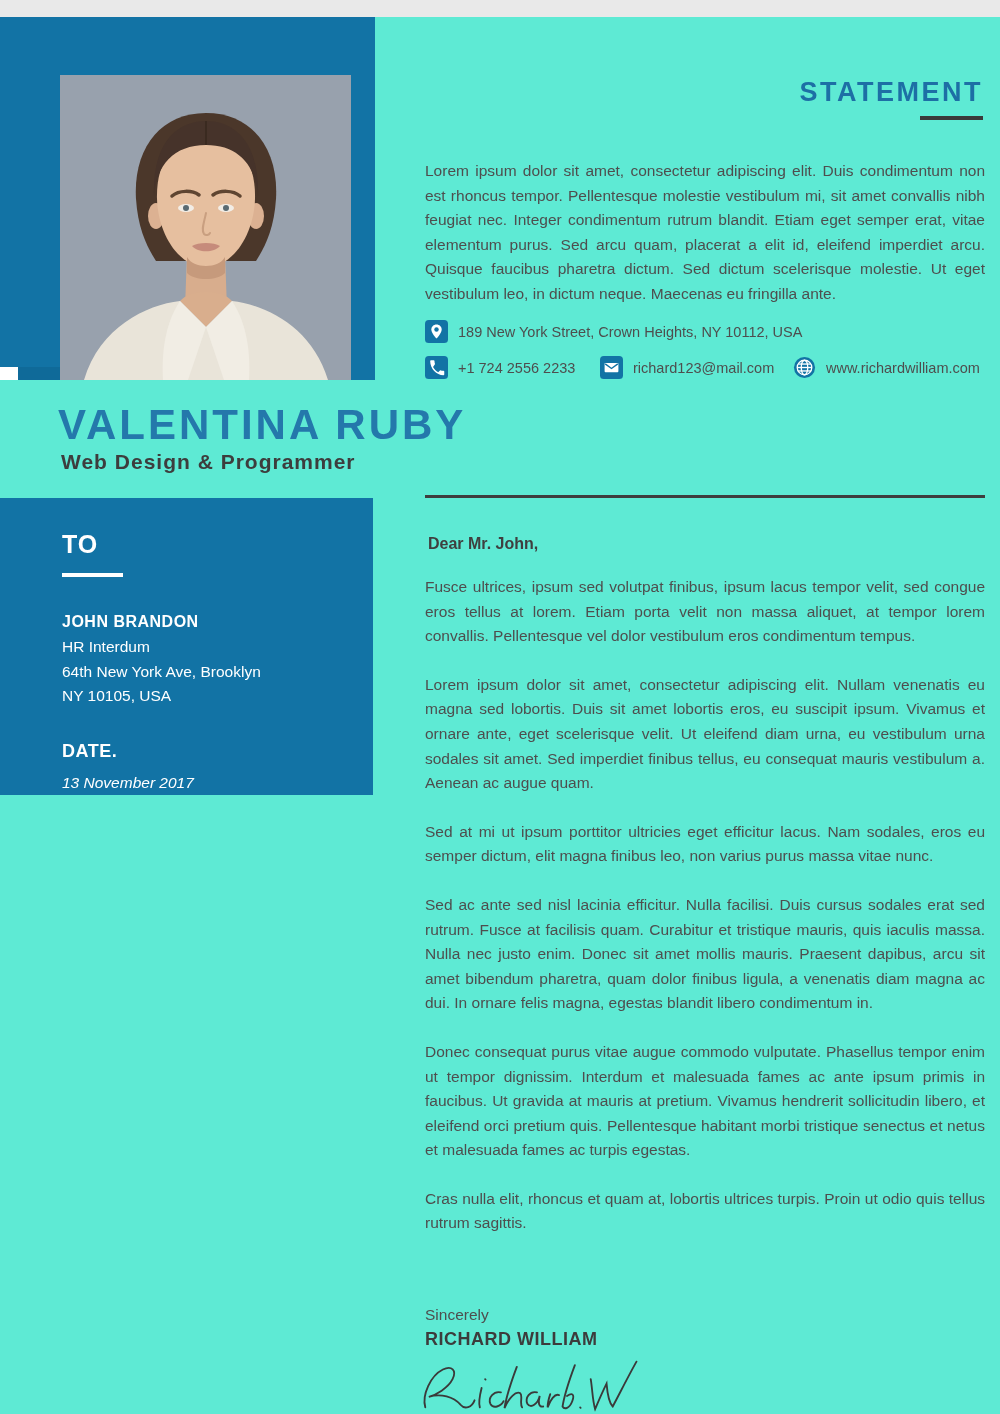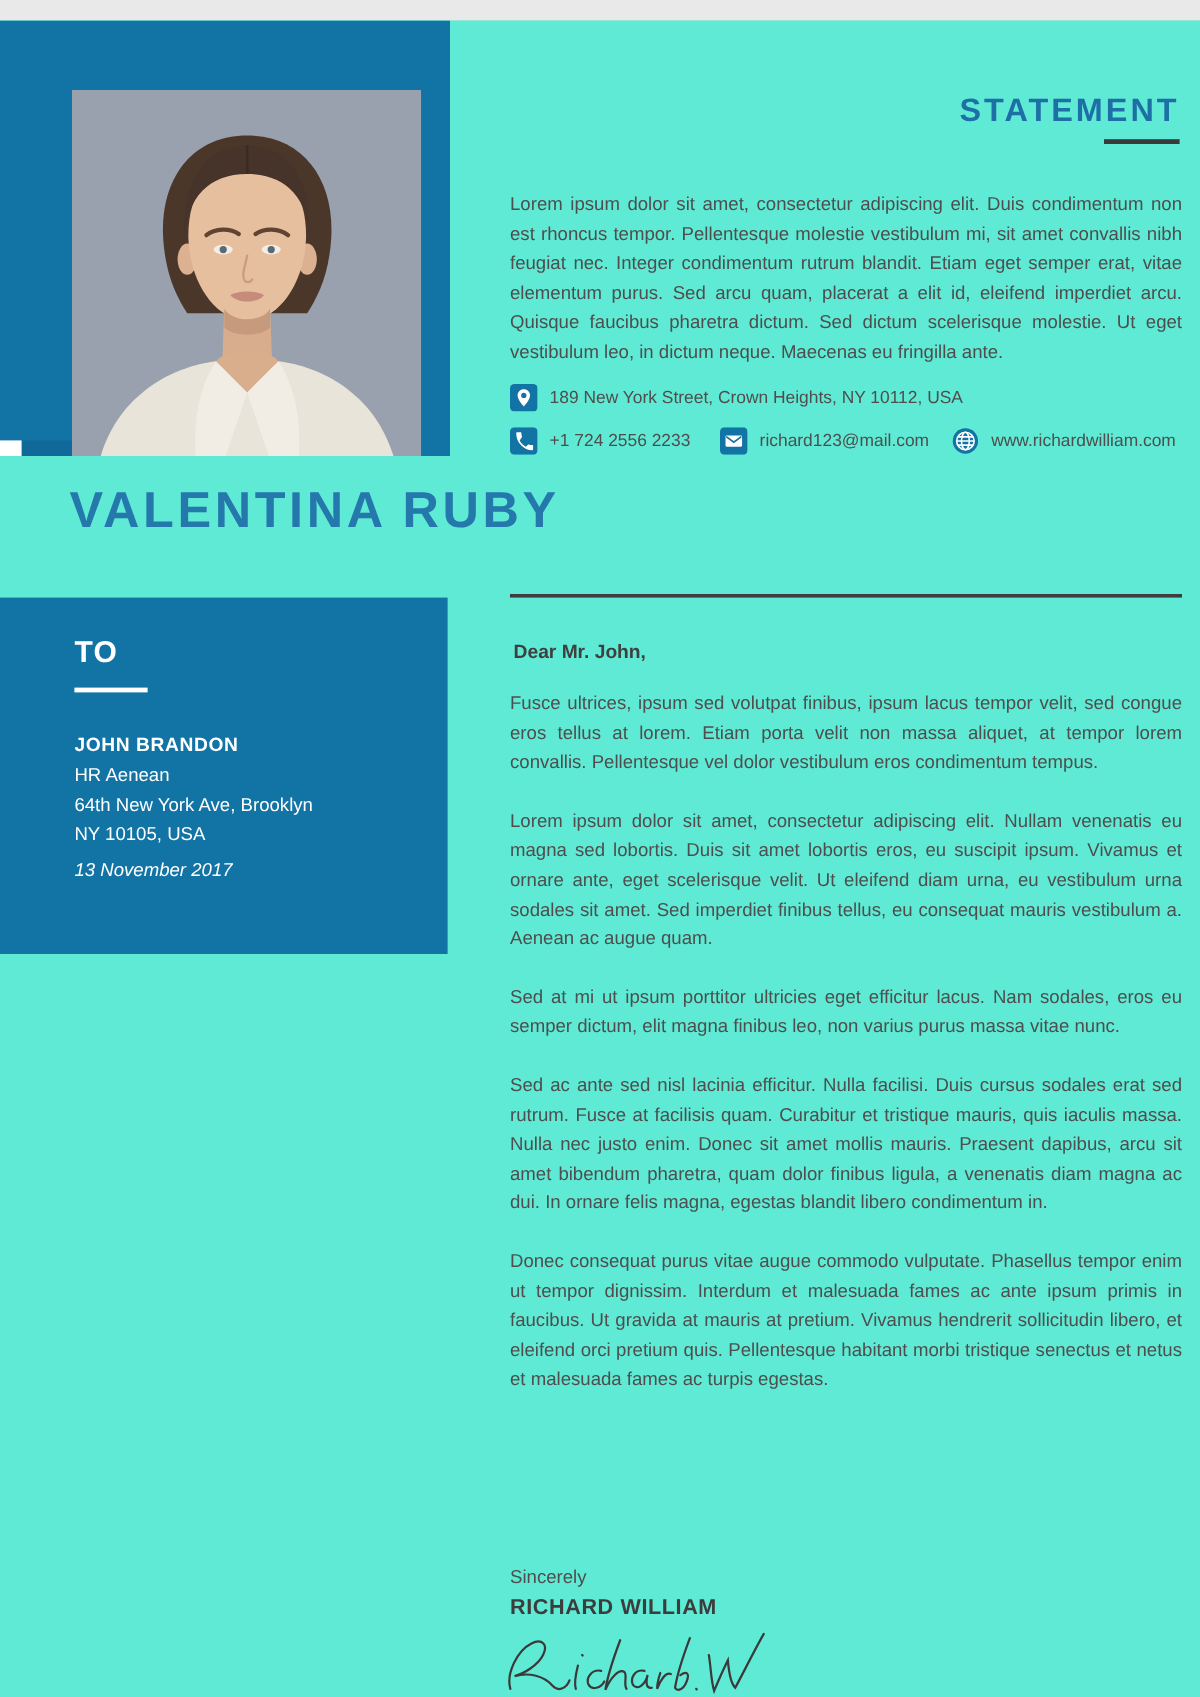--- a/index.html
+++ b/index.html
@@ -162,40 +162,43 @@
           <ellipse cx="12" cy="12" rx="3.4" ry="7.6" stroke="#ffffff" stroke-width="1.4" fill="none"></ellipse>
           <line x1="4.4" y1="12" x2="19.6" y2="12" stroke="#ffffff" stroke-width="1.4"></line>
           <line x1="5.5" y1="8.4" x2="18.5" y2="8.4" stroke="#ffffff" stroke-width="1.4"></line>
           <line x1="5.5" y1="15.6" x2="18.5" y2="15.6" stroke="#ffffff" stroke-width="1.4"></line>
         </svg>
     </span>
     <span>www.richardwilliam.com</span>
   </div>
 
   <div class="name">VALENTINA RUBY</div>
+  <div class="role">Web Design &amp; Programmer</div>
 
   <div class="to-panel">
     <div class="to-heading">TO</div>
     <div class="to-underline"></div>
     <div class="recipient-name">JOHN BRANDON</div>
-    <div class="recipient-line">HR Aenean</div>
+    <div class="recipient-line">HR Interdum</div>
     <div class="recipient-line">64th New York Ave, Brooklyn</div>
     <div class="recipient-line">NY 10105, USA</div>
+    <div class="date-label">DATE.</div>
     <div class="date-value">13 November 2017</div>
   </div>
 
   <div class="letter-rule"></div>
   <div class="salutation">Dear Mr. John,</div>
 
   <div class="letter-body">
     <p>Fusce ultrices, ipsum sed volutpat finibus, ipsum lacus tempor velit, sed congue eros tellus at lorem. Etiam porta velit non massa aliquet, at tempor lorem convallis. Pellentesque vel dolor vestibulum eros condimentum tempus.</p>
     <p>Lorem ipsum dolor sit amet, consectetur adipiscing elit. Nullam venenatis eu magna sed lobortis. Duis sit amet lobortis eros, eu suscipit ipsum. Vivamus et ornare ante, eget scelerisque velit. Ut eleifend diam urna, eu vestibulum urna sodales sit amet. Sed imperdiet finibus tellus, eu consequat mauris vestibulum a. Aenean ac augue quam.</p>
     <p>Sed at mi ut ipsum porttitor ultricies eget efficitur lacus. Nam sodales, eros eu semper dictum, elit magna finibus leo, non varius purus massa vitae nunc.</p>
     <p>Sed ac ante sed nisl lacinia efficitur. Nulla facilisi. Duis cursus sodales erat sed rutrum. Fusce at facilisis quam. Curabitur et tristique mauris, quis iaculis massa. Nulla nec justo enim. Donec sit amet mollis mauris. Praesent dapibus, arcu sit amet bibendum pharetra, quam dolor finibus ligula, a venenatis diam magna ac dui. In ornare felis magna, egestas blandit libero condimentum in.</p>
     <p>Donec consequat purus vitae augue commodo vulputate. Phasellus tempor enim ut tempor dignissim. Interdum et malesuada fames ac ante ipsum primis in faucibus. Ut gravida at mauris at pretium. Vivamus hendrerit sollicitudin libero, et eleifend orci pretium quis. Pellentesque habitant morbi tristique senectus et netus et malesuada fames ac turpis egestas.</p>
+    <p>Cras nulla elit, rhoncus et quam at, lobortis ultrices turpis. Proin ut odio quis tellus rutrum sagittis.</p>
   </div>
 
   <div class="closing">Sincerely</div>
   <div class="signer-name">RICHARD WILLIAM</div>
   <div class="signature" title="Richard.W">
     <svg viewBox="0 0 250 72">
       <g fill="none" stroke="#3a3a3a" stroke-width="2.1" stroke-linecap="round">
         <path d="M6,58 C2,44 12,22 26,15 C36,10 42,16 37,26 C32,36 18,44 10,46 C24,42 38,46 46,55 C51,61 59,58 62,50"></path>
         <path d="M70,36 C68,44 66,52 68,58"></path>
         <path d="M74,26 L74.5,26.5"></path>

